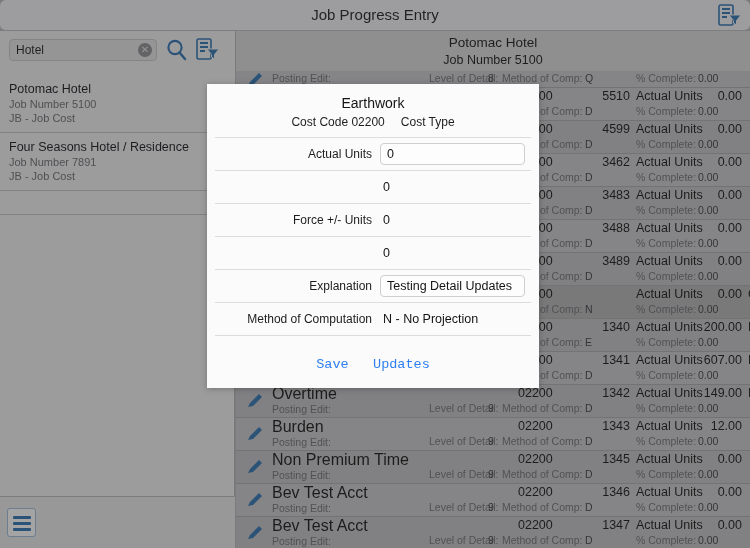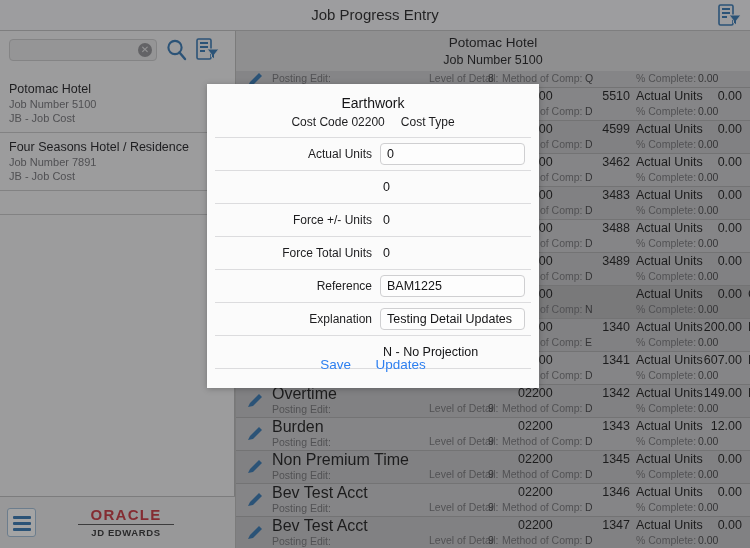--- a/index.html
+++ b/index.html
@@ -24,20 +24,21 @@
     pointer-events: none;
   }
 
   
   #topbar {
     position: absolute; top: 0; left: 0;
     width: 750px; height: 31px;
     background: #f2f2f4;
     border-bottom: 1px solid #bcbcbe;
     z-index: 10;
+    border-radius: 6px;
   }
   #topbar .title {
     position: absolute; left: 0; right: 0; top: 6px;
     text-align: center;
     font-size: 15px; color: #1d1d1f;
   }
   #topbar .right-icon {
     position: absolute; right: 8px; top: 4px;
     width: 24px; height: 23px;
   }
@@ -238,21 +239,21 @@
     border: none; outline: none; background: transparent;
     font-family: "Liberation Sans", sans-serif;
     font-size: 12.5px; color: #141416;
   }
   .m-actions {
     position: absolute; left: 0; right: 0; bottom: 14px;
     text-align: center;
   }
   .m-actions button {
     background: none; border: none;
-    font-family: Liberation Sans, sans-serif;
+    font-family: Liberation Mono, monospace;
     font-size: 13.5px; color: #2d7ff0;
     cursor: pointer; padding: 2px 10px;
   }
 </style>
 </head>
 <body>
 
 <div id="app">
 
   <div id="main">
@@ -537,20 +538,21 @@
       <rect x="4" y="4" width="8" height="2" fill="#2e72b0"></rect>
       <rect x="4" y="8" width="8" height="2" fill="#2e72b0"></rect>
       <rect x="4" y="12" width="5" height="2" fill="#2e72b0"></rect>
       <path d="M11 11 L23 11 L18.5 16.5 L18.5 21 L15.5 19 L15.5 16.5 Z" fill="#2e72b0" stroke="#f2f2f4" stroke-width="1"></path>
     </svg>
   </div>
 
   <div id="sidebar">
     <div id="searchrow">
       <div class="search-wrap">
+        <input type="text" value="Hotel" style="">
         <div class="clear-btn">✕</div>
       </div>
       <svg class="mag-icon" viewBox="0 0 22 24">
         <circle cx="9" cy="9.5" r="6.6" fill="none" stroke="#2e72b0" stroke-width="2.1"></circle>
         <line x1="13.5" y1="14.5" x2="19" y2="21" stroke="#2e72b0" stroke-width="2.4" stroke-linecap="round"></line>
       </svg>
       <svg class="filter-icon-sb" viewBox="0 0 24 23">
         <rect x="1" y="1" width="14" height="20" rx="1.5" fill="none" stroke="#2e72b0" stroke-width="1.6"></rect>
         <rect x="4" y="4" width="8" height="2" fill="#2e72b0"></rect>
         <rect x="4" y="8" width="8" height="2" fill="#2e72b0"></rect>
@@ -572,24 +574,20 @@
         </div>
         <div class="job-filler"></div>
       </div>
 
     <div id="oraclebar">
       <div class="hamburger">
         <i></i>
           <i></i>
           <i></i>
       </div>
-      <div class="oracle-logo">
-        <div class="ora">ORACLE</div>
-        <div class="jde">JD EDWARDS</div>
-      </div>
     </div>
   </div>
 
   <div id="scrim"></div>
 
   <div id="modal">
     <div class="m-title">Earthwork</div>
     <div class="m-sub">
       <span>Cost Code 02200</span><span class="gap"></span><span>Cost Type</span>
     </div>
@@ -601,36 +599,30 @@
           </span>
         </div>
         <div class="f-row">
           <span class="f-value">0</span>
         </div>
         <div class="f-row">
           <span class="f-label">Force +/- Units</span>
           <span class="f-value">0</span>
         </div>
         <div class="f-row">
-          <span class="f-label">Force Total Units</span>
           <span class="f-value">0</span>
-        </div>
-        <div class="f-row">
-          <span class="f-label">Reference</span>
-          <span class="f-input">
-            <input type="text" value="BAM1225" style="">
-          </span>
         </div>
         <div class="f-row">
           <span class="f-label">Explanation</span>
           <span class="f-input">
             <input type="text" value="Testing Detail Updates" style="">
           </span>
         </div>
         <div class="f-row">
+          <span class="f-label">Method of Computation</span>
           <span class="f-value">N - No Projection</span>
         </div>
       </div>
     <div class="m-actions">
       <button>Save</button>
       <button>Updates</button>
     </div>
   </div>
 
 </div>

